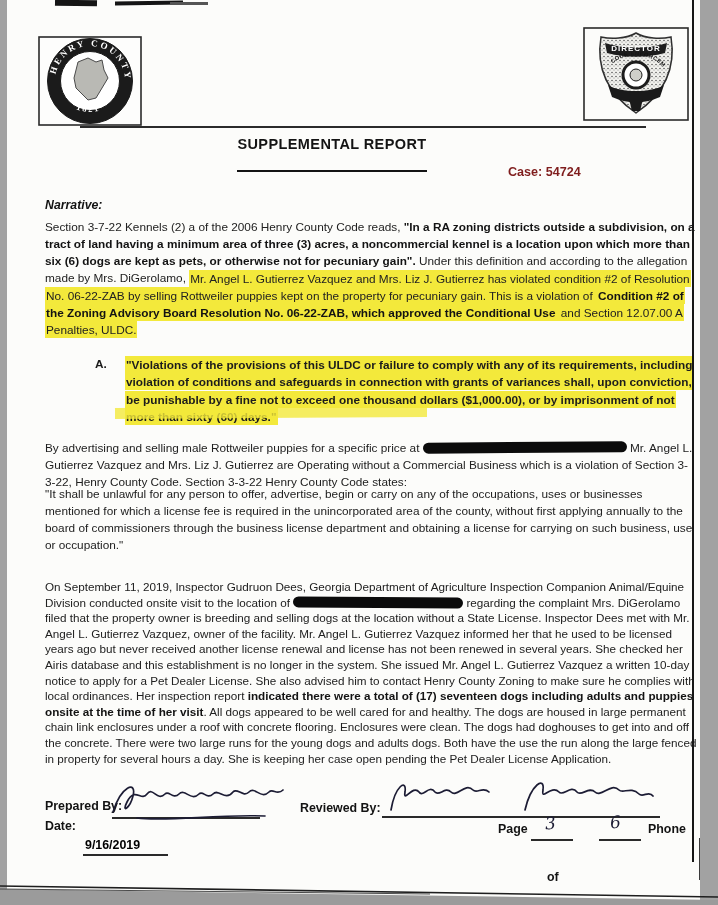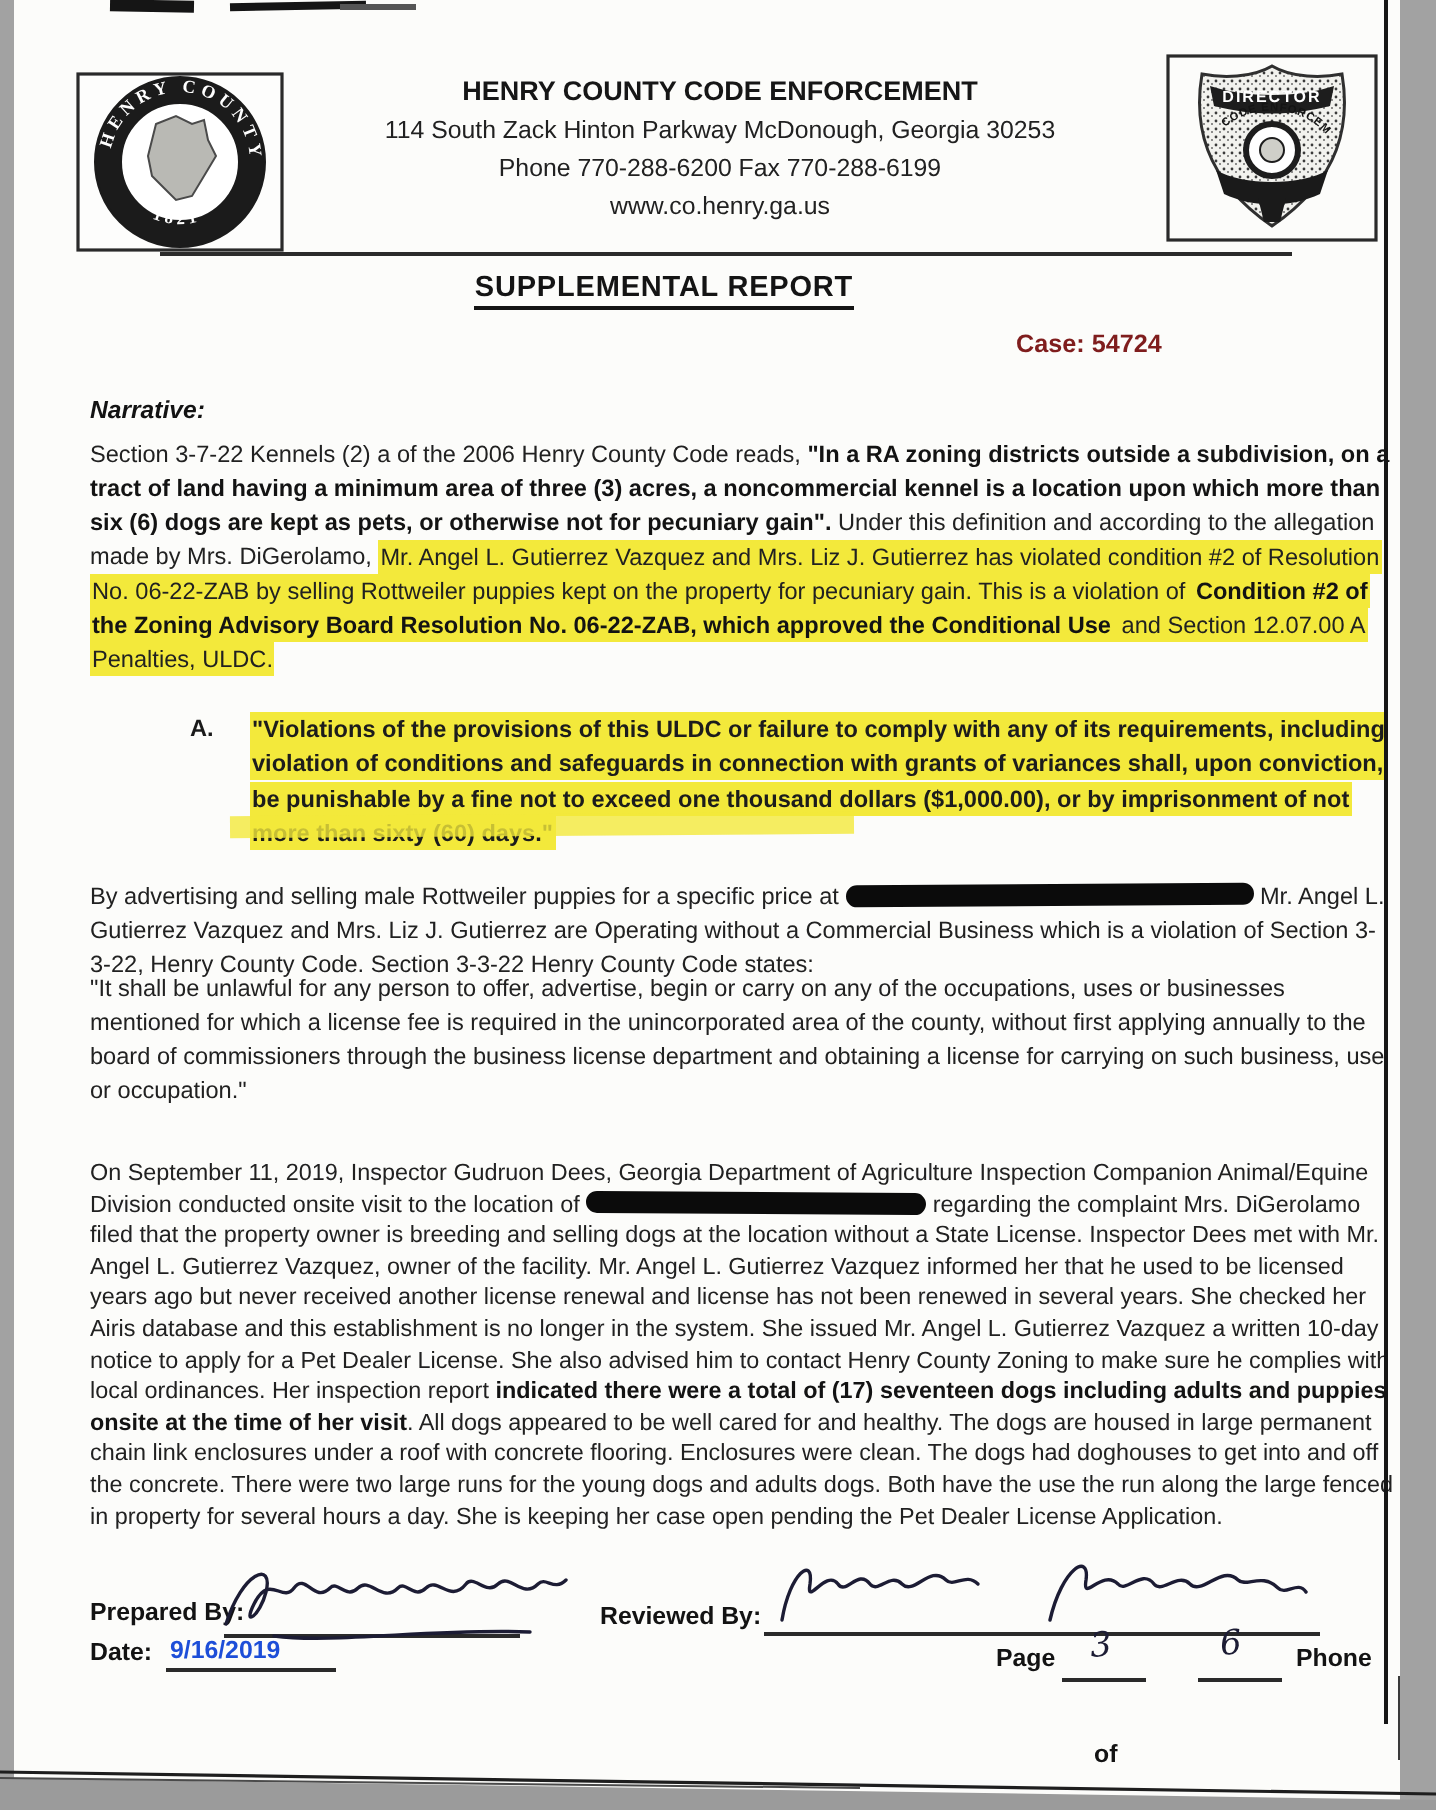--- a/index.html
+++ b/index.html
@@ -22,21 +22,21 @@
   
   .seal-box{position:absolute;left:31px;top:36px;width:104px;height:90px;}
   .badge-box{position:absolute;left:576px;top:27px;width:106px;height:94px;}
   .header-text{position:absolute;left:130px;top:38px;width:446px;text-align:center;}
   .header-text .h1{font-size:13.5px;font-weight:bold;color:#161616;margin-bottom:5px;}
   .header-text .h2{font-size:12.4px;margin-bottom:5px;}
   .header-rule{position:absolute;left:73px;top:126px;width:566px;height:2px;background:#2b2b2b;}
   .report-title{position:absolute;left:0;top:135px;width:650px;text-align:center;}
   .report-title span{
     font-size:14.5px;font-weight:bold;color:#141414;letter-spacing:.4px;
-    border-bottom:2px solid #141414;padding-bottom:1px;
+    border-bottom:2px solid #141414;padding-bottom:18px;
   }
   .case-line{position:absolute;left:501px;top:165px;font-size:12.6px;font-weight:bold;color:#7f1d1d;}
 
   
   .para{position:absolute;left:38px;width:652px;font-size:11.8px;line-height:17px;color:#212121;}
   .b{font-weight:bold;color:#131313;}
   .hl{background:#f3e93b;box-decoration-break:clone;-webkit-box-decoration-break:clone;padding:1.5px 1px;}
   .heading{position:absolute;left:38px;font-size:12.3px;font-weight:bold;color:#131313;font-style:italic;}
 
   .quote{position:absolute;left:88px;top:356px;width:600px;display:flex;font-size:11.8px;line-height:17.5px;}
@@ -46,21 +46,21 @@
 
   .redact{display:inline-block;vertical-align:middle;background:#0b0b0b;height:11px;border-radius:6px;position:relative;top:-1px;}
   .redact.r1{width:204px;transform:rotate(-.4deg);}
   .redact.r2{width:170px;transform:rotate(.4deg);}
 
   
   .flabel{position:absolute;font-size:12.4px;font-weight:bold;color:#131313;}
   .sig-underline{position:absolute;height:2px;background:#2a2a2a;}
   .sig{position:absolute;}
   .sig path{fill:none;stroke:#1c1c34;stroke-width:1.7;stroke-linecap:round;}
-  .date-value{position:absolute;font-size:12.4px;font-weight:bold;color:#1d4ed8;border-bottom:2px solid #2a2a2a;padding:0 28px 2px 2px;}
+  .date-value{position:absolute;font-size:12.4px;font-weight:bold;color:#000000;border-bottom:2px solid #2a2a2a;padding:0 28px 2px 2px;margin-top:20px;}
   .hand{position:absolute;font-family:"DejaVu Serif", serif;font-style:italic;font-size:17px;color:#1c1c34;transform:rotate(-5deg);}
   .pg-underline{position:absolute;height:2px;background:#2a2a2a;top:839px;width:42px;}
 </style>
 </head>
 <body>
 
 <div class="page">
 
   <div class="dash" style="left:48px;top:0;width:42px;height:6px;transform:rotate(1deg);"></div>
   <div class="dash" style="left:108px;top:1px;width:68px;height:4px;transform:rotate(-1deg);"></div>
@@ -80,26 +80,20 @@
       </defs>
       <text font-size="9" font-weight="bold" fill="#ffffff" letter-spacing="2.5" font-family="Liberation Serif, serif">
         <textPath href="#sealTop" startOffset="6%">HENRY COUNTY GA</textPath>
       </text>
       <text font-size="8.5" font-weight="bold" fill="#ffffff" letter-spacing="2" font-family="Liberation Serif, serif">
         <textPath href="#sealBottom" startOffset="28%">1821</textPath>
       </text>
     </svg>
   </div>
 
-  <div class="header-text">
-    <div class="h1">HENRY COUNTY CODE ENFORCEMENT</div>
-    <div class="h2">114 South Zack Hinton Parkway McDonough, Georgia 30253</div>
-    <div class="h2">Phone 770-288-6200 Fax 770-288-6199</div>
-    <div class="h2">www.co.henry.ga.us</div>
-  </div>
 
   <div class="badge-box">
     <svg width="106" height="94" viewBox="0 0 106 94">
       <defs>
         <pattern id="speck" width="4" height="4" patternUnits="userSpaceOnUse">
           <rect width="4" height="4" fill="#f2f2ee"></rect>
           <circle cx="1" cy="1.5" r="0.7" fill="#3a3a3a"></circle>
           <circle cx="3" cy="3" r="0.5" fill="#6a6a6a"></circle>
         </pattern>
       </defs>

